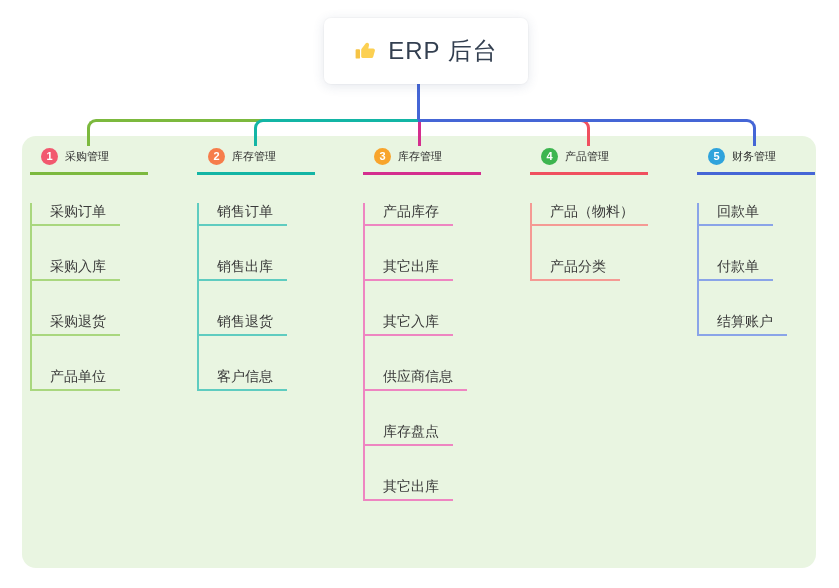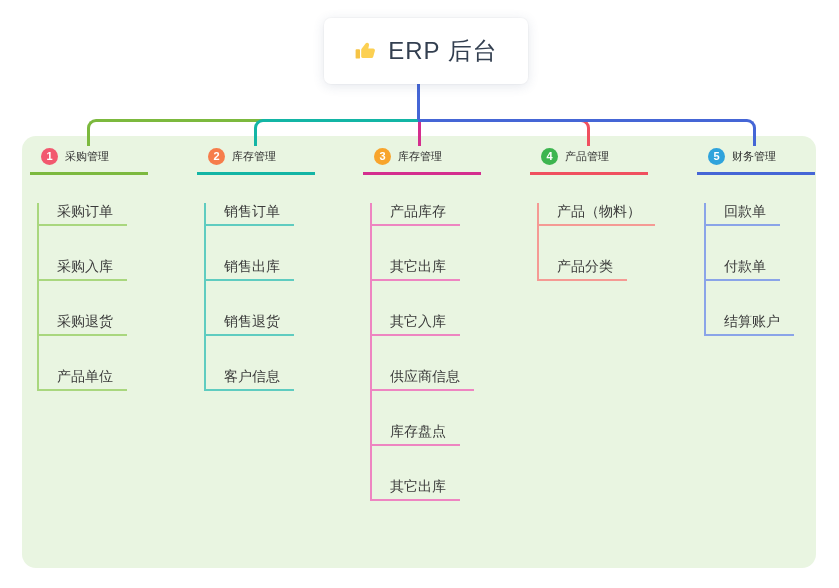--- a/index.html
+++ b/index.html
@@ -51,21 +51,21 @@
   }
   .badge{
     width:17px;height:17px;border-radius:50%;flex:0 0 17px;
     background:var(--badge);color:#fff;
     font-size:11px;line-height:17px;text-align:center;font-weight:bold;
   }
   .branch-title{
     font-size:11px;color:#2f2f2f;font-weight:500;white-space:nowrap;
   }
   .children{
-    margin-left:7px;border-left:2px solid var(--light);text-align:center;
+    margin-left:0;border-left:2px solid var(--light);text-align:center;
   }
   .child{
     width:fit-content;white-space:nowrap;
     padding:0 14px 4px 18px;margin-top:28px;
     border-bottom:2px solid var(--light);
     font-size:14px;line-height:17px;color:#3a3a3a;
     cursor:default;
   }
   .child + .child{margin-top:32px;}
 </style>

